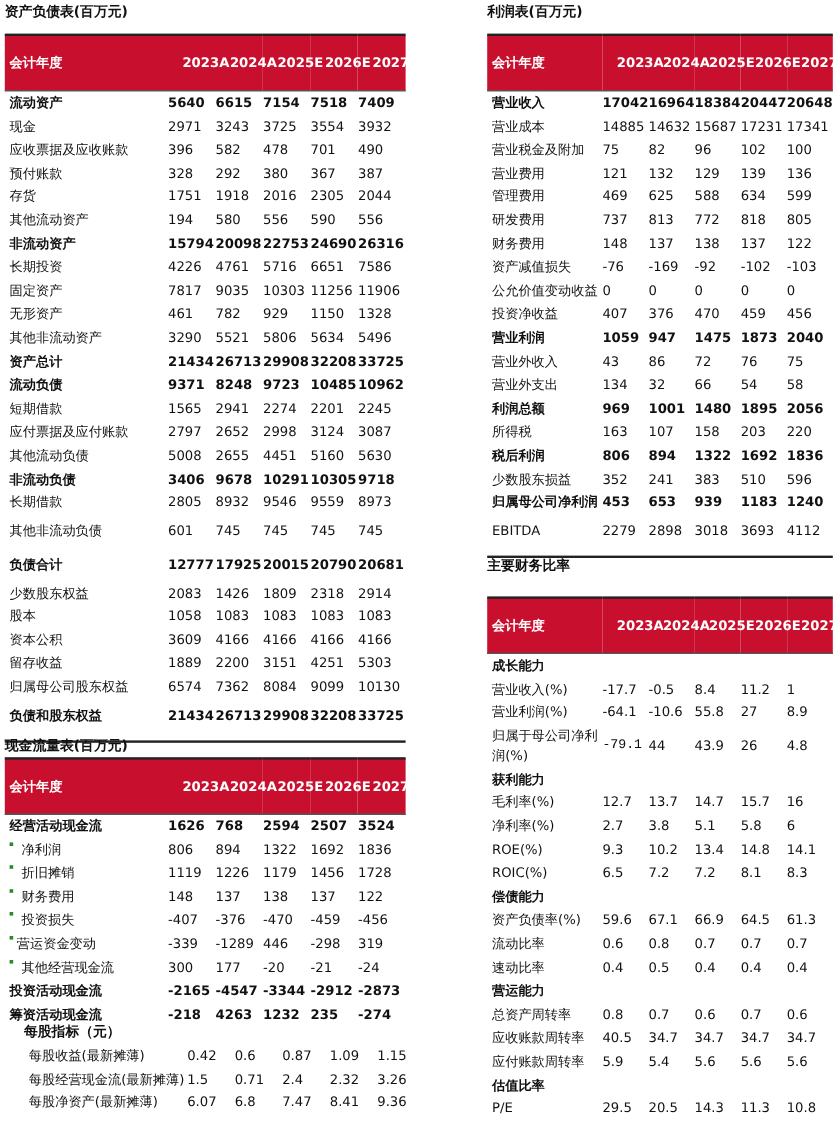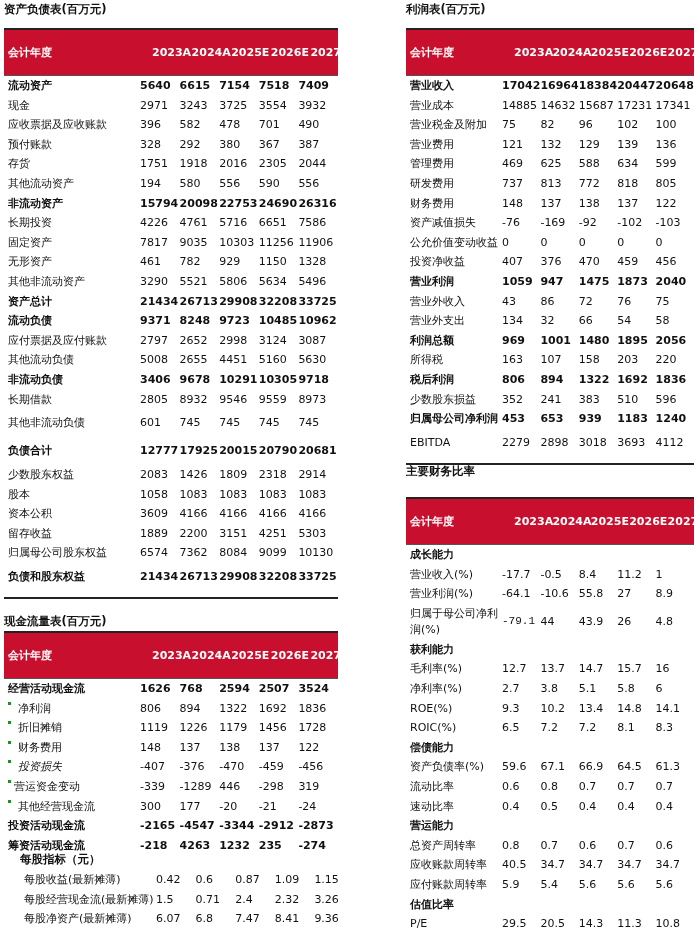--- a/index.html
+++ b/index.html
@@ -141,20 +141,28 @@
         </tr>
         <tr class="b">
           <td class="lbl"><span>流动负债</span></td>
           <td>9371</td>
           <td>8248</td>
           <td>9723</td>
           <td>10485</td>
           <td>10962</td>
         </tr>
         <tr class="">
+          <td class="lbl"><span>短期借款</span></td>
+          <td>1565</td>
+          <td>2941</td>
+          <td>2274</td>
+          <td>2201</td>
+          <td>2245</td>
+        </tr>
+        <tr class="">
           <td class="lbl"><span>应付票据及应付账款</span></td>
           <td>2797</td>
           <td>2652</td>
           <td>2998</td>
           <td>3124</td>
           <td>3087</td>
         </tr>
         <tr class="">
           <td class="lbl"><span>其他流动负债</span></td>
           <td>5008</td>
@@ -296,21 +304,21 @@
         </tr>
         <tr class="">
           <td class="lbl" style="padding-left: 4px;"><span class="tick"></span><span style="padding-left: 4px;">财务费用</span></td>
           <td>148</td>
           <td>137</td>
           <td>138</td>
           <td>137</td>
           <td>122</td>
         </tr>
         <tr class="">
-          <td class="lbl" style="padding-left: 4px;"><span class="tick"></span><span style="padding-left: 4px; font-style: italic;">投资损失</span></td>
+          <td class="lbl" style="padding-left: 4px;"><span class="tick"></span><span style="padding-left: 4px;">投资损失</span></td>
           <td>-407</td>
           <td>-376</td>
           <td>-470</td>
           <td>-459</td>
           <td>-456</td>
         </tr>
         <tr class="">
           <td class="lbl"><span class="tick"></span><span>营运资金变动</span></td>
           <td>-339</td>
           <td>-1289</td>

